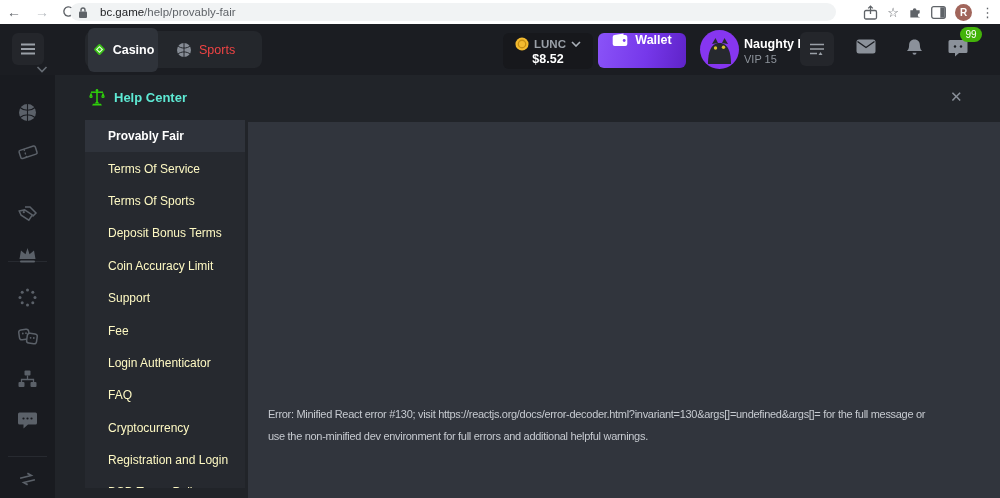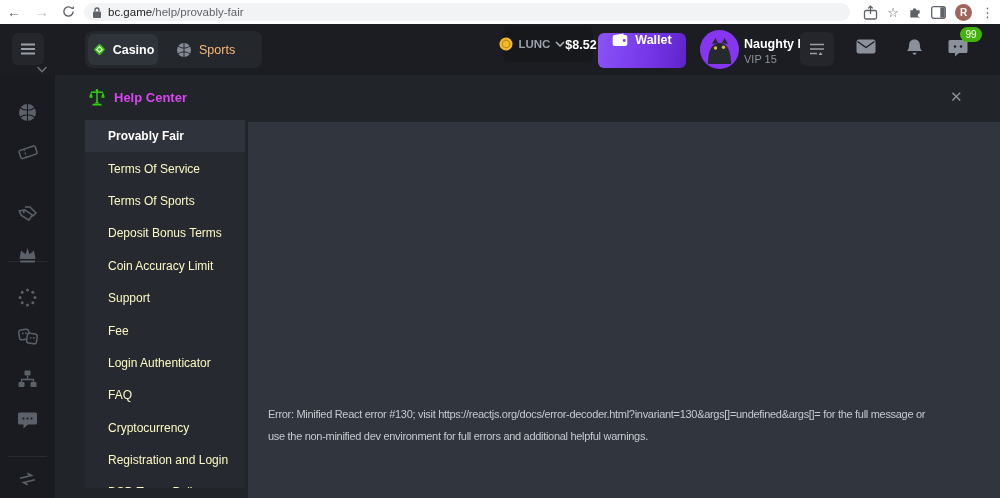--- a/index.html
+++ b/index.html
@@ -2,56 +2,56 @@
 <html><head>
 <meta charset="utf-8">
 <style>
   html,body{margin:0;padding:0;background:#212429;font-family:"Liberation Sans",sans-serif;}
   .page{position:relative;width:1000px;height:498px;overflow:hidden;background:#212429;}
 
   
   .chrome{position:absolute;left:0;top:0;width:1000px;height:24px;background:#ffffff;border-bottom:1px solid #dfe1e5;}
   .chrome .navic{position:absolute;top:0;height:24px;line-height:24px;font-size:14px;color:#5f6368;text-align:center;width:20px;cursor:pointer;}
   .chrome .fwd{color:#b9bdc2;}
-  .omnibox{position:absolute;left:84px;top:3px;width:750px;height:18px;background:#f1f3f4;border-radius:10px;display:flex;align-items:center;padding:0 8px;gap:6px;}
+  .omnibox{position:absolute;left:70px;top:3px;width:750px;height:18px;background:#f1f3f4;border-radius:10px;display:flex;align-items:center;padding:0 8px;gap:12px;}
   .url{font-size:11.5px;color:#202124;white-space:nowrap;}
   .url .path{color:#5f6368;}
   .chrome-right{position:absolute;right:6px;top:0;height:24px;display:flex;align-items:center;gap:9px;}
   .chrome-right .g{font-size:13px;color:#5f6368;}
   .chrome-avatar{width:17px;height:17px;border-radius:50%;background:#a1655b;color:#fff;font-size:10px;font-weight:bold;display:flex;align-items:center;justify-content:center;}
 
   
   .topbar{position:absolute;left:0;top:24px;width:1000px;height:51px;background:#1b1d22;}
   .hamb-btn{position:absolute;left:12px;top:9px;width:32px;height:32px;background:#24262b;border-radius:6px;display:flex;align-items:center;justify-content:center;cursor:pointer;}
   .navgroup{position:absolute;left:85px;top:7px;width:177px;height:37px;background:#24272c;border-radius:8px;display:flex;align-items:center;}
-  .tab-casino{margin-left:3px;width:70px;height:31px;background:#2f333a;border-radius:6px;display:flex;align-items:center;justify-content:center;gap:6px;cursor:pointer;}
+  .tab-casino{margin-left:3px;width:70px;height:44px;background:#2f333a;border-radius:6px;display:flex;align-items:center;justify-content:center;gap:6px;cursor:pointer;}
   .tab-casino span{font-size:12.5px;font-weight:bold;color:#ffffff;}
   .tab-sports{display:flex;align-items:center;gap:7px;margin-left:18px;cursor:pointer;}
-  .tab-sports span{font-size:12.5px;color:#fdba74;}
-  .currency{position:absolute;left:503px;top:2px;width:90px;height:36px;background:#17181c;border-radius:6px;display:flex;align-items:center;justify-content:center;cursor:pointer;}
+  .tab-sports span{font-size:12.5px;color:#ef4444;}
+  .currency{position:absolute;left:503px;top:9px;width:90px;height:36px;background:#17181c;border-radius:6px;display:flex;flex-direction:column;align-items:center;justify-content:center;cursor:pointer;}
   .cur-row{display:flex;align-items:center;gap:5px;}
   .cur-code{font-size:11.5px;font-weight:bold;color:#9aa0a8;}
   .balance{font-size:12.5px;font-weight:bold;color:#ffffff;margin-top:1px;}
   .wallet-btn{position:absolute;left:598px;top:9px;width:88px;height:35px;border-radius:6px;background:linear-gradient(100deg,#8a53f8 0%,#7638ea 55%,#5f23c8 100%);display:flex;justify-content:center;gap:7px;cursor:pointer;}
   .wallet-btn span{font-size:12.5px;font-weight:bold;color:#ffffff;}
   .avatar{position:absolute;left:700px;top:6px;width:39px;height:39px;border-radius:50%;overflow:hidden;background:#8636f0;cursor:pointer;}
   .uname{position:absolute;left:744px;top:13px;width:62px;font-size:12.5px;font-weight:bold;color:#ffffff;white-space:nowrap;overflow:hidden;}
   .uvip{position:absolute;left:744px;top:29px;font-size:11px;color:#8e949c;}
   .list-btn{position:absolute;left:800px;top:8px;width:34px;height:34px;background:#24262b;border-radius:6px;display:flex;align-items:center;justify-content:center;cursor:pointer;}
   .icon-btn{position:absolute;top:15px;cursor:pointer;}
   .badge{position:absolute;left:960px;top:3px;min-width:14px;height:15px;padding:0 4px;background:#43b30a;border-radius:8px;color:#fff;font-size:10px;font-weight:normal;display:flex;align-items:center;justify-content:center;z-index:3;}
 
   
   .rail{position:absolute;left:0;top:75px;width:55px;height:423px;background:#191b20;}
   .rail-ic{position:absolute;left:17px;cursor:pointer;opacity:.95;}
   .rail-div{position:absolute;left:8px;width:39px;height:1px;background:#272a30;}
 
   
   .hc-title-row{position:absolute;left:88px;top:88px;display:flex;align-items:center;gap:8px;}
-  .hc-title{font-size:13px;font-weight:bold;color:#d946ef;}
+  .hc-title{font-size:13px;font-weight:bold;color:#5eead4;}
   .hc-close{position:absolute;left:950px;top:88px;font-size:15px;color:#8a9099;cursor:pointer;}
   .menu{position:absolute;left:85px;top:120px;width:160px;height:368px;background:#26292f;overflow:hidden;}
   .menu-item{height:32.4px;display:flex;align-items:center;padding-left:23px;font-size:12px;color:#fef9c3;cursor:pointer;}
   .menu-item.active{background:#2f333b;color:#ffffff;font-weight:bold;}
   .content{position:absolute;left:248px;top:122px;width:727px;height:376px;background:#31353d;overflow:hidden;padding-left:28px;}
   .err{position:absolute;left:20px;top:281px;font-size:11px;letter-spacing:-0.3px;line-height:22px;color:#c6cad0;}
   .err div{white-space:nowrap;}
 </style>
 </head>
 <body>

